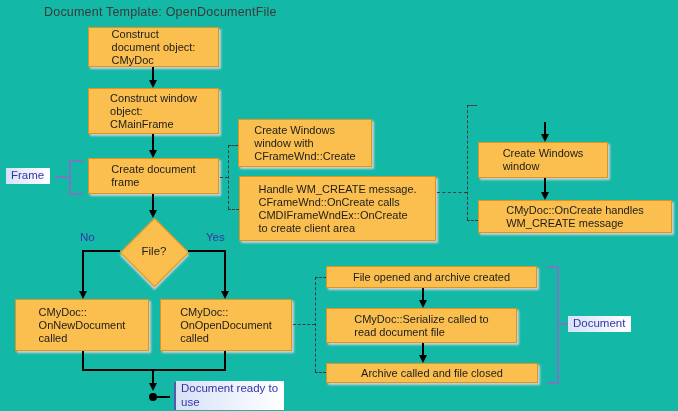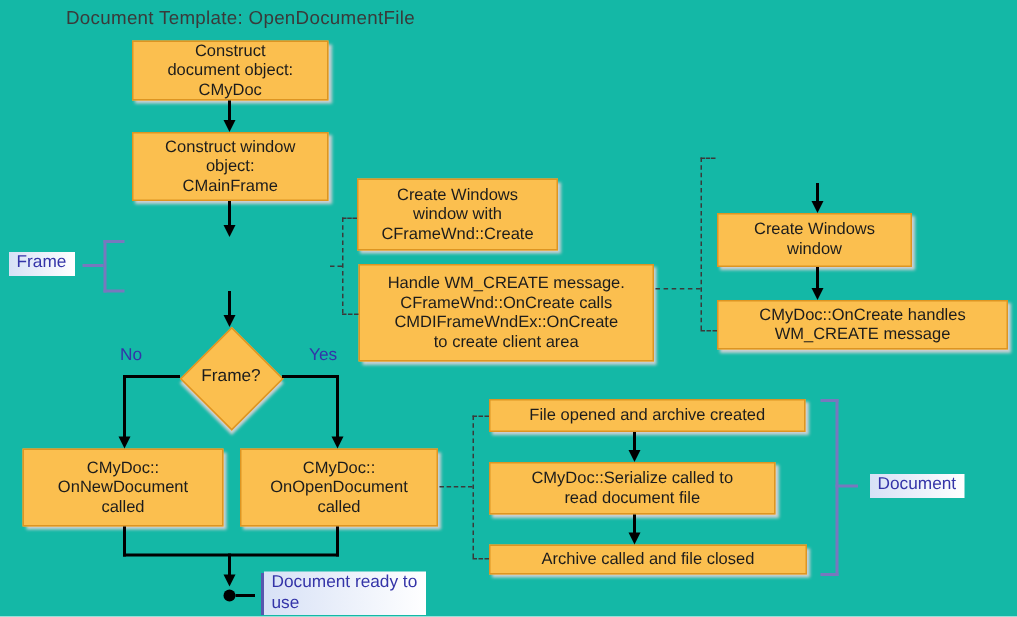--- a/index.html
+++ b/index.html
@@ -8,21 +8,21 @@
     font-family:Liberation Sans, sans-serif;overflow:hidden;
   }
   .title{
     position:absolute;left:44px;top:5px;font-size:12.5px;color:#3a3a3a;
     letter-spacing:.2px;white-space:nowrap;
   }
   .box{
     position:absolute;background:#FBBF4F;border:1px solid #DD9522;
     box-shadow:2px 2px 2px #cdd0d4;
     display:flex;align-items:center;justify-content:center;
-    text-align:center;font-size:11px;line-height:13px;color:#1c1c1c;
+    font-size:11px;line-height:13px;color:#1c1c1c;
     white-space:pre-line;box-sizing:border-box;
   }
   .diamond{
     position:absolute;left:130px;top:228px;width:47px;height:47px;
     background:#FBBF4F;border:1px solid #DD9522;transform:rotate(45deg);
     box-shadow:2px 2px 2px #cdd0d4;
   }
   .diamond-text{
     position:absolute;left:120px;top:245px;width:68px;text-align:center;
     font-size:11.5px;color:#1c1c1c;
@@ -52,23 +52,25 @@
 <div id="canvas">
 
   <div class="title">Document Template: OpenDocumentFile</div>
 
   <div class="box" style="left:88px;top:27px;width:131px;height:40px">Construct
 document object:
 CMyDoc</div>
   <div class="box" style="left:88px;top:88px;width:131px;height:46px">Construct window
 object:
 CMainFrame</div>
+  <div class="box" style="left:88px;top:158px;width:131px;height:36px">Create document
+frame</div>
 
   <div class="diamond"></div>
-  <div class="diamond-text">Frame?</div>
+  <div class="diamond-text">File?</div>
   <div class="blue-plain" style="left:80px;top:231px">No</div>
   <div class="blue-plain" style="left:206px;top:231px">Yes</div>
 
   <div class="box" style="left:15px;top:299px;width:134px;height:52px">CMyDoc::
 OnNewDocument
 called</div>
   <div class="box" style="left:160px;top:299px;width:132px;height:52px">CMyDoc::
 OnOpenDocument
 called</div>
 
@@ -141,19 +143,19 @@
   <div class="bracket-v" style="left:69px;top:160px;height:35px"></div>
   <div class="bracket-h" style="left:69px;top:160px;width:14px"></div>
   <div class="bracket-h" style="left:69px;top:193px;width:14px"></div>
   <div class="bracket-h" style="left:55px;top:176px;width:14px"></div>
   <div class="blue-label" style="left:6px;top:168px">Frame</div>
 
   <div class="bracket-v" style="left:557px;top:266px;height:118px"></div>
   <div class="bracket-h" style="left:547px;top:266px;width:12px"></div>
   <div class="bracket-h" style="left:547px;top:382px;width:12px"></div>
   <div class="bracket-h" style="left:557px;top:323px;width:15px"></div>
-  <div class="blue-label" style="left:580px;top:316px">Document</div>
+  <div class="blue-label" style="left:568px;top:316px">Document</div>
 
   <div class="bracket-v" style="left:174px;top:382px;height:28px;background:#5757AE"></div>
   <div class="blue-label" style="left:176px;top:381px">Document ready to
 use</div>
 
 </div>
 
 </body></html>

